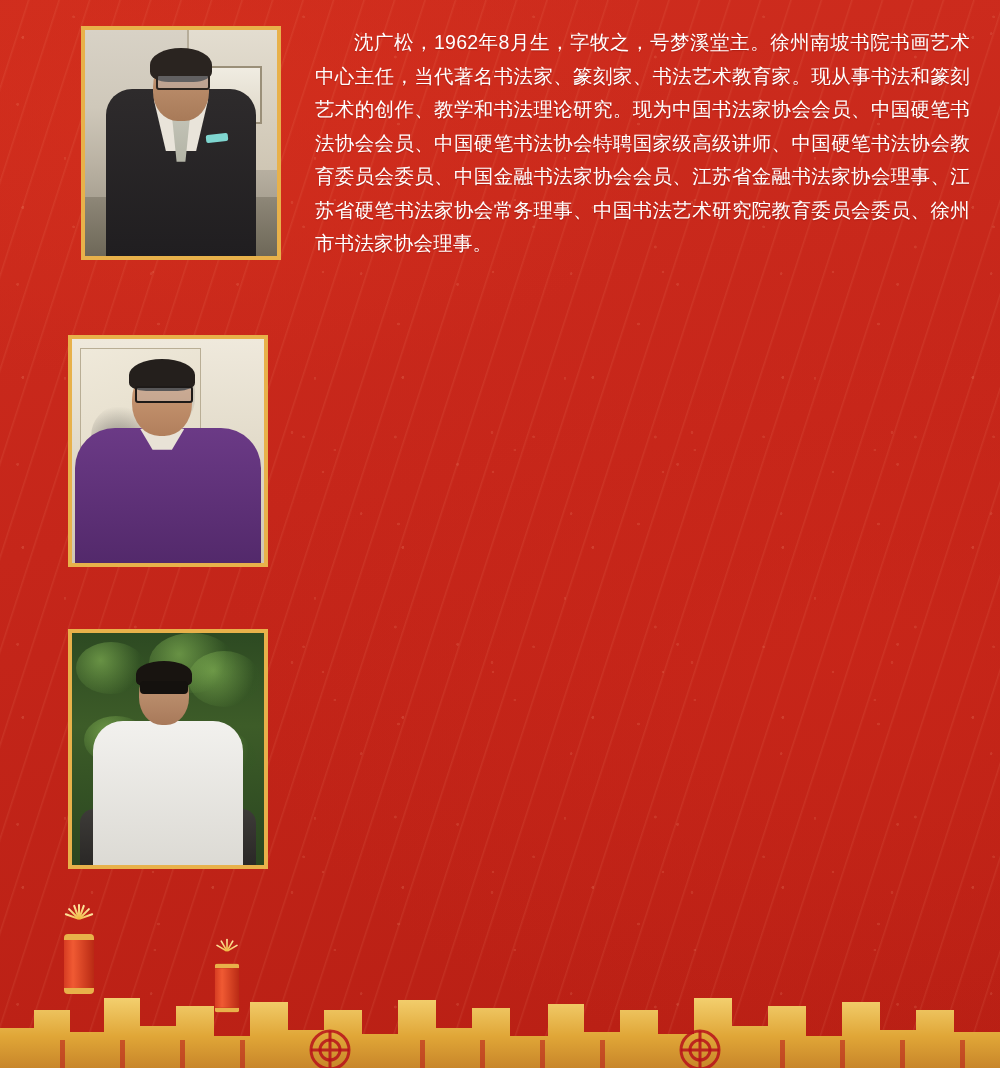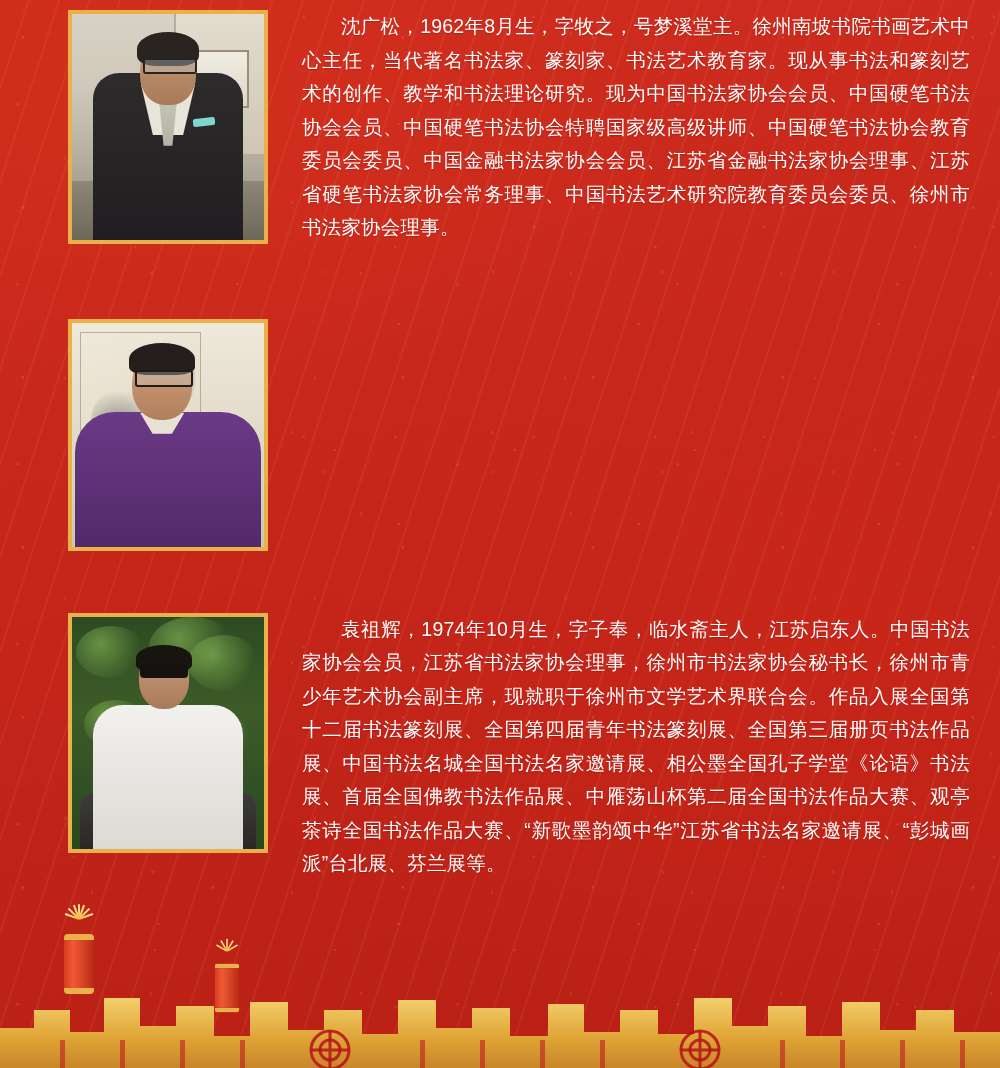--- a/index.html
+++ b/index.html
@@ -299,21 +299,21 @@
 </style>
 </head>
 <body>
 
 <div class="bg"></div>
 <div class="bg-speckle"></div>
 <div class="bg-streaks"></div>
 
 <div class="page">
 
-  <div class="profile" style="padding-top:10px;">
+  <div class="profile" style="padding-top:26px;margin-left:13px;">
     <div class="photo-frame p1">
       <div class="photo-inner ph1">
         <div class="wall-right"></div>
         <div class="frame-pic"></div>
         <div class="desk"></div>
         <div class="body"></div>
         <div class="shirt"></div>
         <div class="tie"></div>
         <div class="pocket"></div>
         <div class="head"></div>
@@ -352,21 +352,20 @@
           <div class="leaf l6"></div>
         <div class="pants"></div>
         <div class="armL"></div>
         <div class="armR"></div>
         <div class="body"></div>
         <div class="head"></div>
         <div class="hair"></div>
         <div class="shades"></div>
       </div>
     </div>
-    <div class="bio">袁祖辉，1974年10月生，字子奉，临水斋主人，江苏启东人。中国书法家协会会员，江苏省书法家协会理事，徐州市书法家协会秘书长，徐州市青少年艺术协会副主席，现就职于徐州市文学艺术界联合会。作品入展全国第十二届书法篆刻展、全国第四届青年书法篆刻展、全国第三届册页书法作品展、中国书法名城全国书法名家邀请展、相公墨全国孔子学堂《论语》书法展、首届全国佛教书法作品展、中雁荡山杯第二届全国书法作品大赛、观亭茶诗全国书法作品大赛、“新歌墨韵颂中华”江苏省书法名家邀请展、“彭城画派”台北展、芬兰展等。</div>
   </div>
 
 </div>
 
 <div class="bottom-band">
   <svg width="1000" height="132" viewBox="0 0 1000 132" xmlns="http://www.w3.org/2000/svg">
     <defs>
       <linearGradient id="goldg" x1="0" y1="0" x2="0" y2="1">
         <stop offset="0%" stop-color="#f3cf6e"></stop>
         <stop offset="55%" stop-color="#e0a637"></stop>

